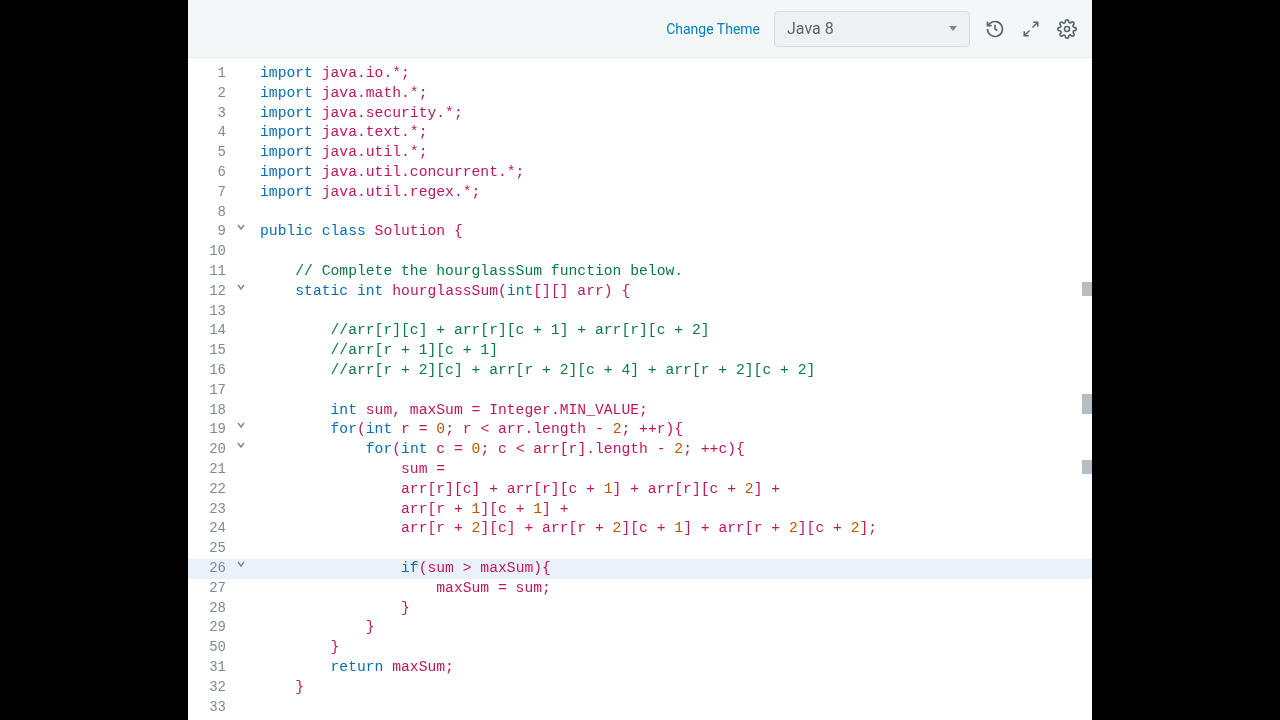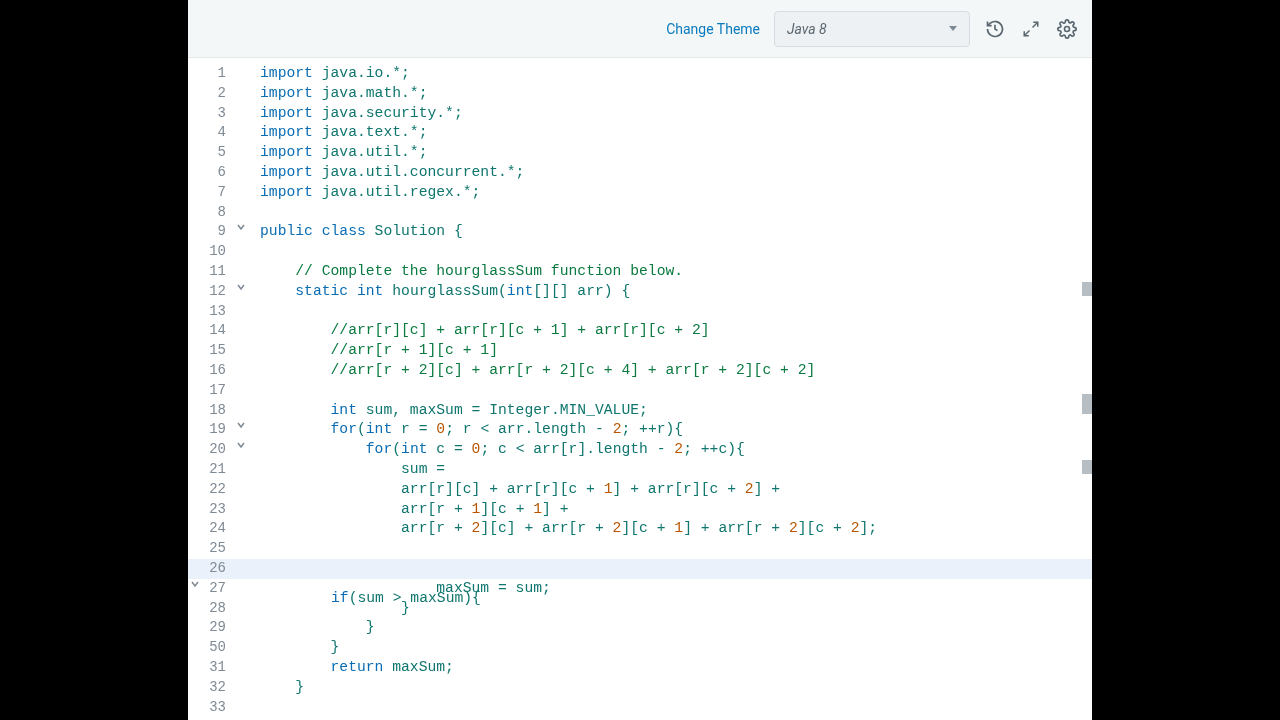--- a/index.html
+++ b/index.html
@@ -42,22 +42,21 @@
   height: 36px;
   background: #eef1f3;
   border: 1px solid #d5dde2;
   border-radius: 4px;
   display: flex;
   align-items: center;
   justify-content: space-between;
   padding: 0 12px;
   cursor: pointer;
   color: #5b6770;
-  font-size: 14px;
-  font-style: italic;
+  font-size: 16px;
 }
 .chevron {
   width: 0; height: 0;
   border-left: 4px solid transparent;
   border-right: 4px solid transparent;
   border-top: 5px solid #7b8a95;
 }
 .icon-btn {
   width: 22px;
   height: 22px;
@@ -78,21 +77,21 @@
   font-size: 14.7px;
   line-height: 19.8px;
   position: relative;
 }
 .line {
   display: flex;
   align-items: flex-start;
   height: 19.8px;
   position: relative;
 }
-.line.highlighted { background: #eaf1fb; flex-direction: column; }
+.line.highlighted { background: #eaf1fb; }
 .lnum {
   width: 46px;
   text-align: right;
   padding-right: 8px;
   color: #7f8a95;
   font-size: 14px;
   user-select: none;
   flex-shrink: 0;
 }
 .fold-col {
@@ -107,21 +106,21 @@
 .guide-col {
   width: 8px;
   flex-shrink: 0;
   border-left: 1px solid #e5e7eb;
   margin-left: 2px;
 }
 .code-text { white-space: pre; padding-left: 2px; }
 .kw { color: #0a6db3; }
 .cm { color: #0a7a41; }
 .num { color: #b75500; }
-.ident { color: #0f766e; }
+.ident { color: #be185d; }
 .scroll-marker {
   position: absolute;
   right: 0;
   width: 10px;
   height: 14px;
   background: #b6bec4;
 }
 </style>
 </head>
 <body>

